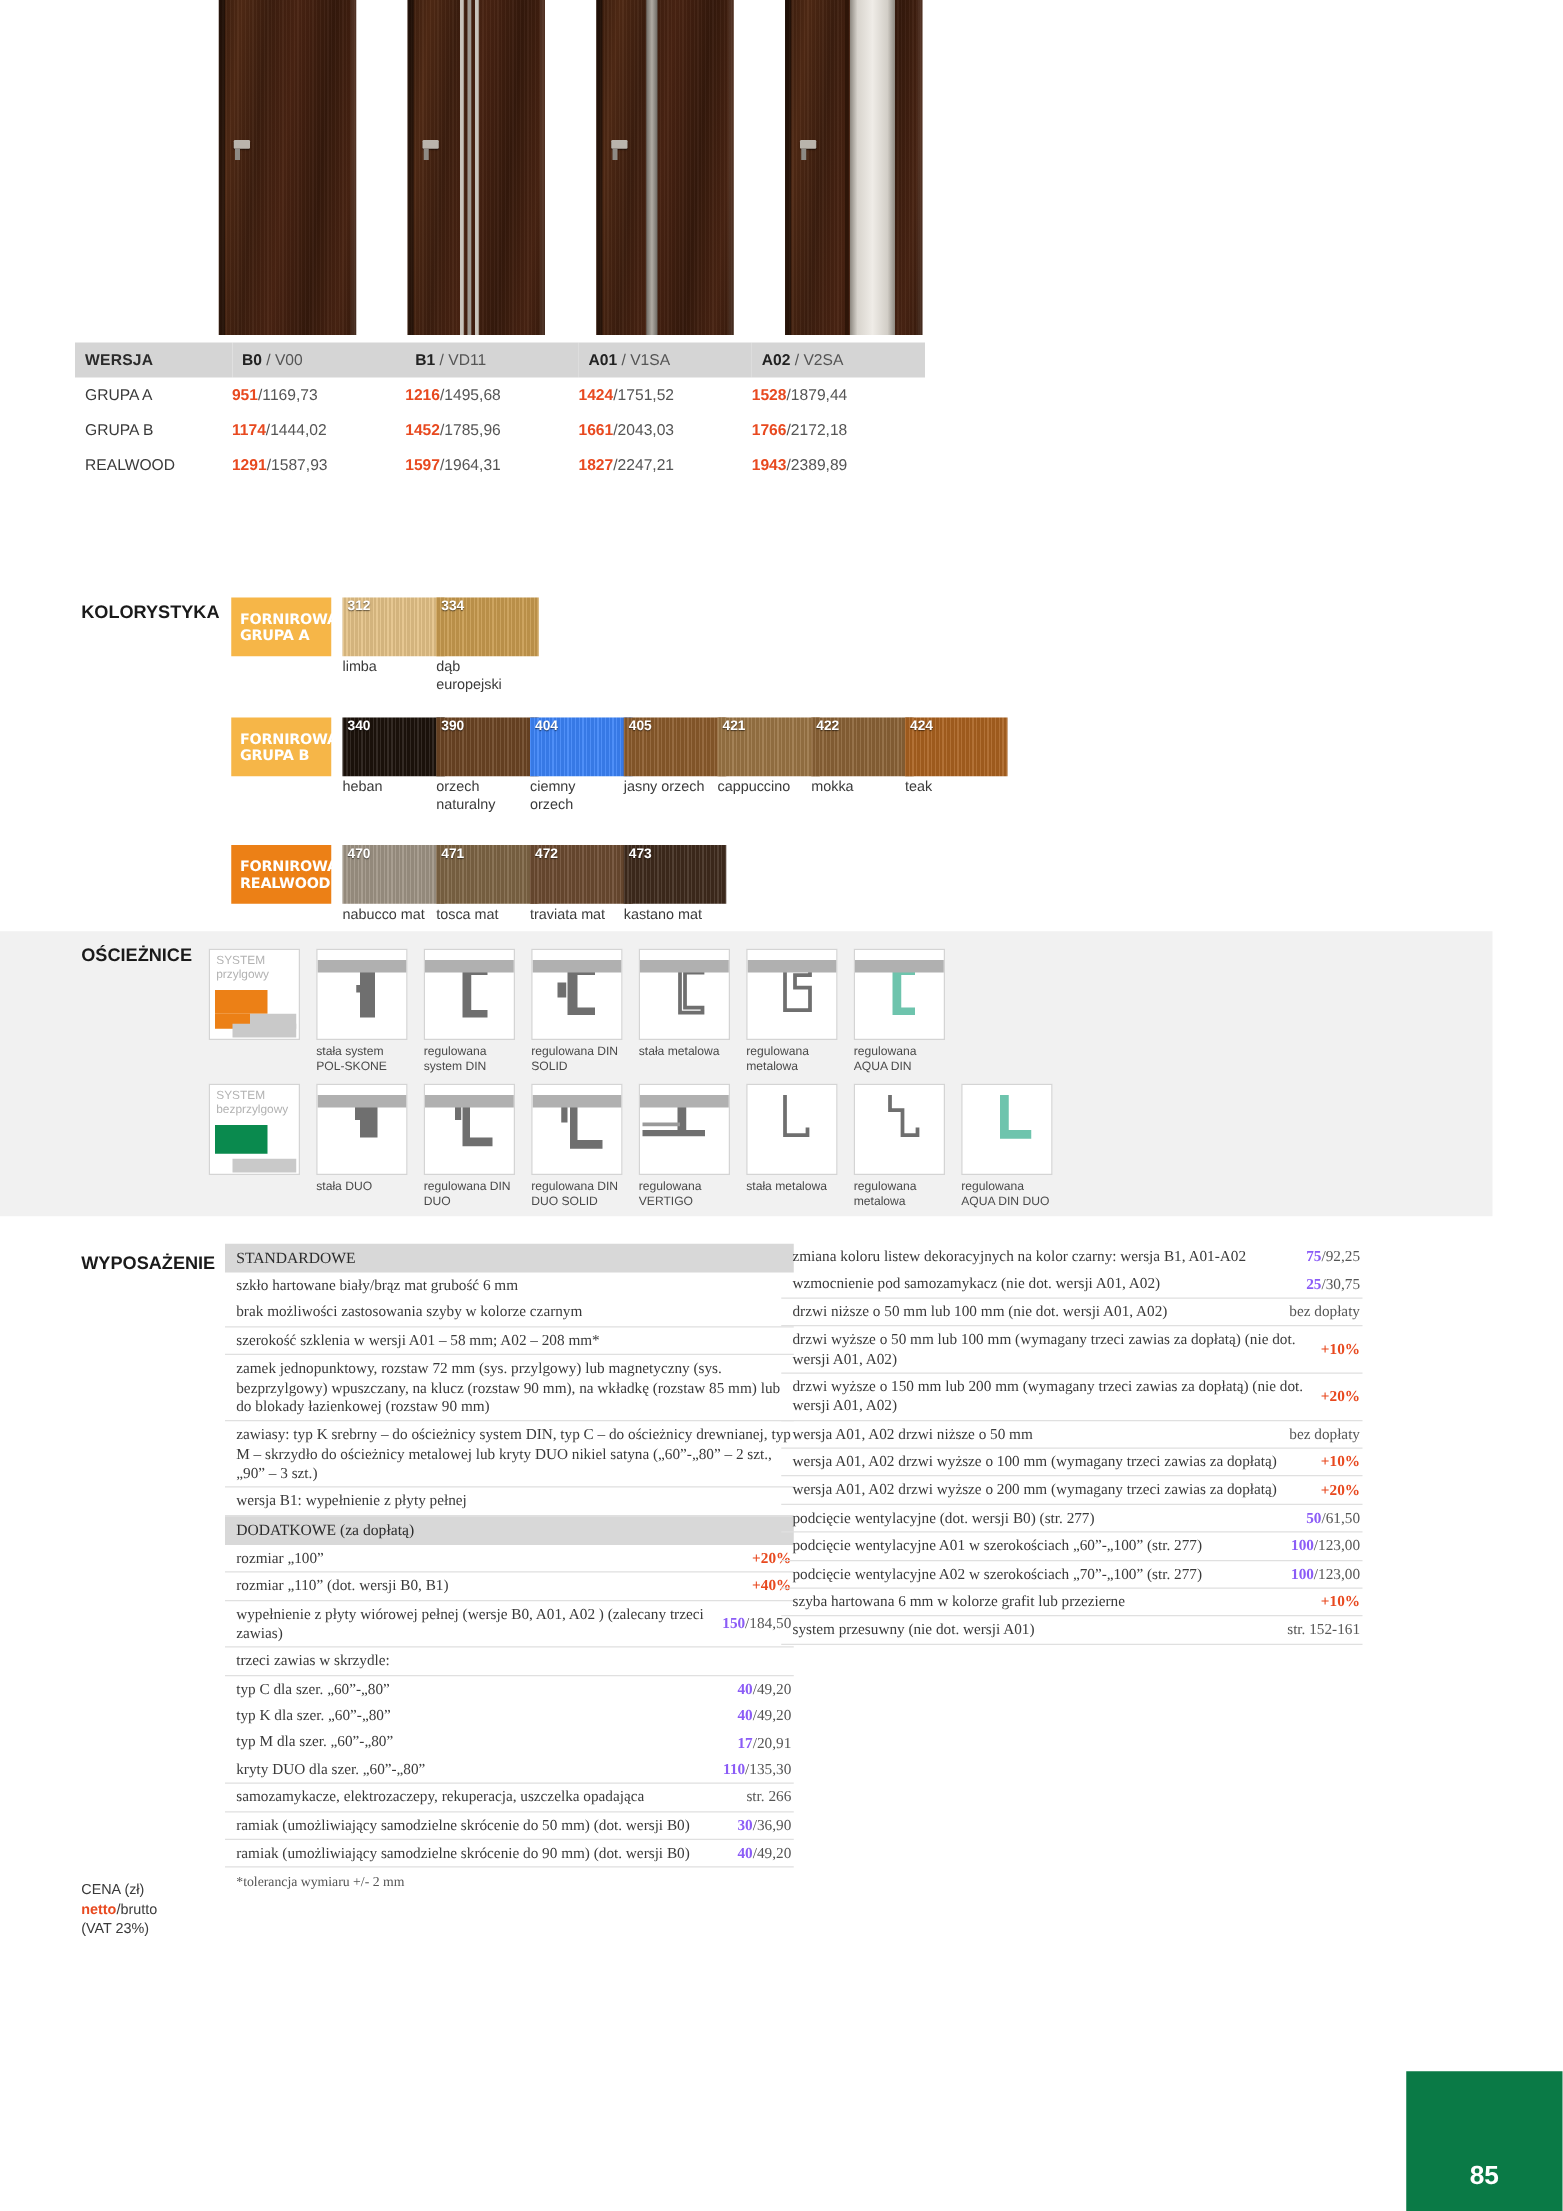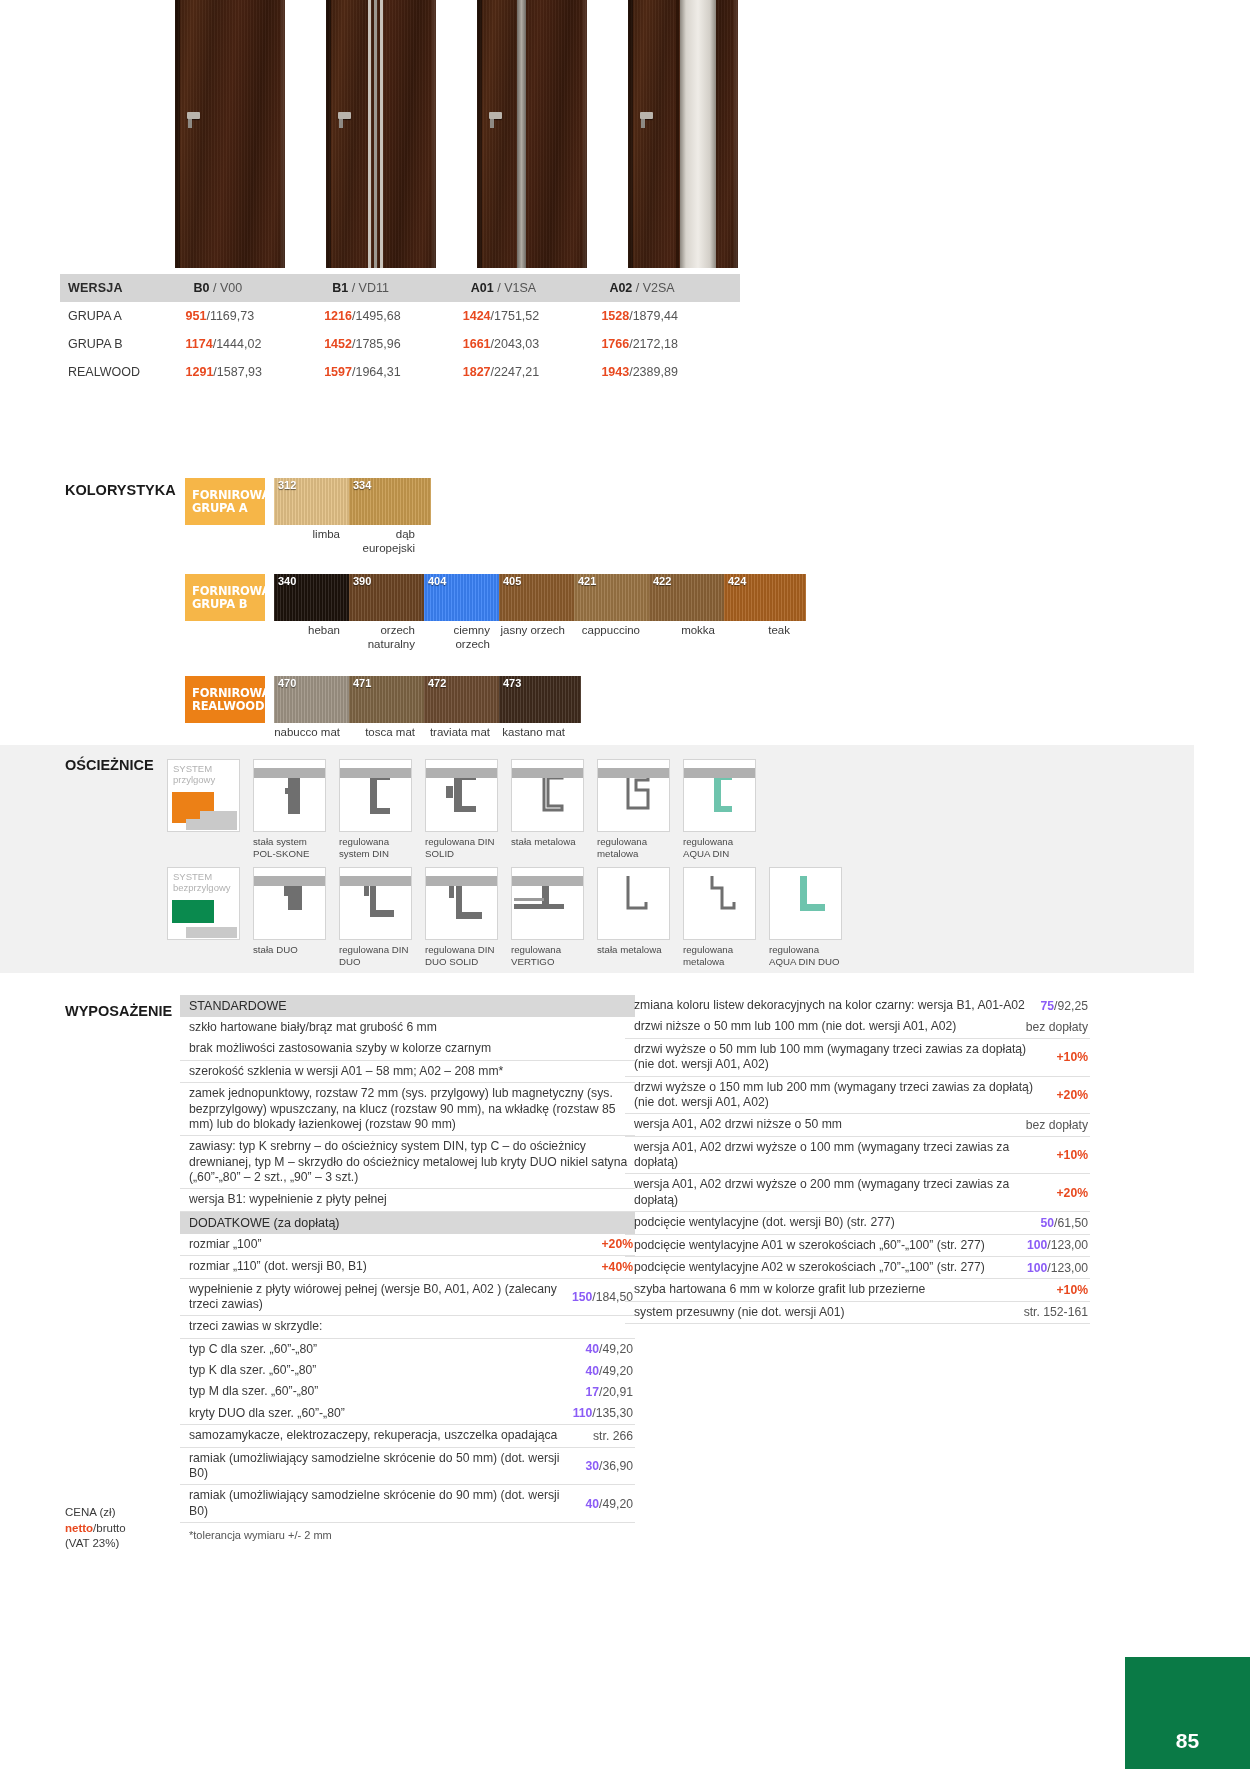--- a/index.html
+++ b/index.html
@@ -76,21 +76,21 @@
   #kolorystyka .sec-title{ position:absolute; left:5px; top:4px; font-weight:bold; font-size:14.5px; color:#1a1a1a; }
   .color-row{ position:absolute; left:125px; display:flex; align-items:flex-start; }
   .grp-badge{
     width:80px; height:47px; display:flex; flex-direction:column; justify-content:center;
     padding-left:7px; color:#fff; font-weight:bold; font-size:11.5px; line-height:1.12;
     font-family:"DejaVu Sans", sans-serif; letter-spacing:-.2px;
   }
   .grp-a{ background:#f6b648; }
   .grp-b{ background:#f6b648; }
   .grp-rw{ background:#ec8016; }
-  .swatch-wrap{ width:66px; margin-left:9px;text-align:right; }
+  .swatch-wrap{ width:66px; margin-left:9px; }
   .swatch{ height:47px; width:82px; position:relative; }
   .swatch .code{
     position:absolute; left:4px; top:1px; color:#fff; font-weight:bold; font-size:11px;
     text-shadow:0 1px 1px rgba(0,0,0,.55);
   }
   .swatch .grain{
     position:absolute; inset:0;
     background:repeating-linear-gradient(90deg,
       rgba(255,255,255,.10) 0px, rgba(255,255,255,.10) 1px,
       rgba(0,0,0,.07) 1px, rgba(0,0,0,.07) 3px);
@@ -121,21 +121,21 @@
   .frame-cap{ font-size:9.7px; color:#4a4a4a; line-height:1.2; margin-top:4px; }
 
   
   #wyp{ position:absolute; left:60px; top:995px; width:1130px; }
   #wyp .sec-title{ position:absolute; left:5px; top:8px; font-weight:bold; font-size:14.5px; color:#1a1a1a; }
   .cena-note{
     position:absolute; left:5px; top:510px; font-size:11.5px; line-height:1.35; color:#3a3a3a;
   }
   .cena-note .nt{ color:#e8491f; font-weight:bold;margin-top:35px; }
 
-  .col{ position:absolute; top:0; }
+  .col{ position:absolute; top:0;font-family:Liberation Serif, serif; }
   .col-left{ left:120px; width:455px; }
   .col-right{ left:565px; width:465px; }
 
   .subhead{
     background:#d8d8d8; font-size:12.5px; color:#2b2b2b; padding:4px 0 4px 9px;
   }
   .spec{
     display:flex; justify-content:space-between; align-items:flex-start;
     border-bottom:1px solid #e0e0e0; padding:3px 0 3px 9px; gap:10px;
   }
@@ -592,20 +592,24 @@
 
     <div class="footnote">*tolerancja wymiaru +/- 2 mm</div>
   </div>
 
   <div class="col col-right">
     <div class="spec noborder">
       <div class="txt">zmiana koloru listew dekoracyjnych na kolor czarny: wersja B1, A01-A02</div>
       <div class="val"><span class="n">75</span><span>/92,25</span></div>
     </div>
     <div class="spec">
+      <div class="txt">wzmocnienie pod samozamykacz (nie dot. wersji A01, A02)</div>
+      <div class="val"><span class="n">25</span><span>/30,75</span></div>
+    </div>
+    <div class="spec">
       <div class="txt">drzwi niższe o 50 mm lub 100 mm (nie dot. wersji A01, A02)</div>
       <div class="val">bez dopłaty</div>
     </div>
     <div class="spec">
       <div class="txt">drzwi wyższe o 50 mm lub 100 mm (wymagany trzeci zawias za dopłatą) (nie dot. wersji A01, A02)</div>
       <div class="val pct">+10%</div>
     </div>
     <div class="spec">
       <div class="txt">drzwi wyższe o 150 mm lub 200 mm (wymagany trzeci zawias za dopłatą) (nie dot. wersji A01, A02)</div>
       <div class="val pct">+20%</div>

